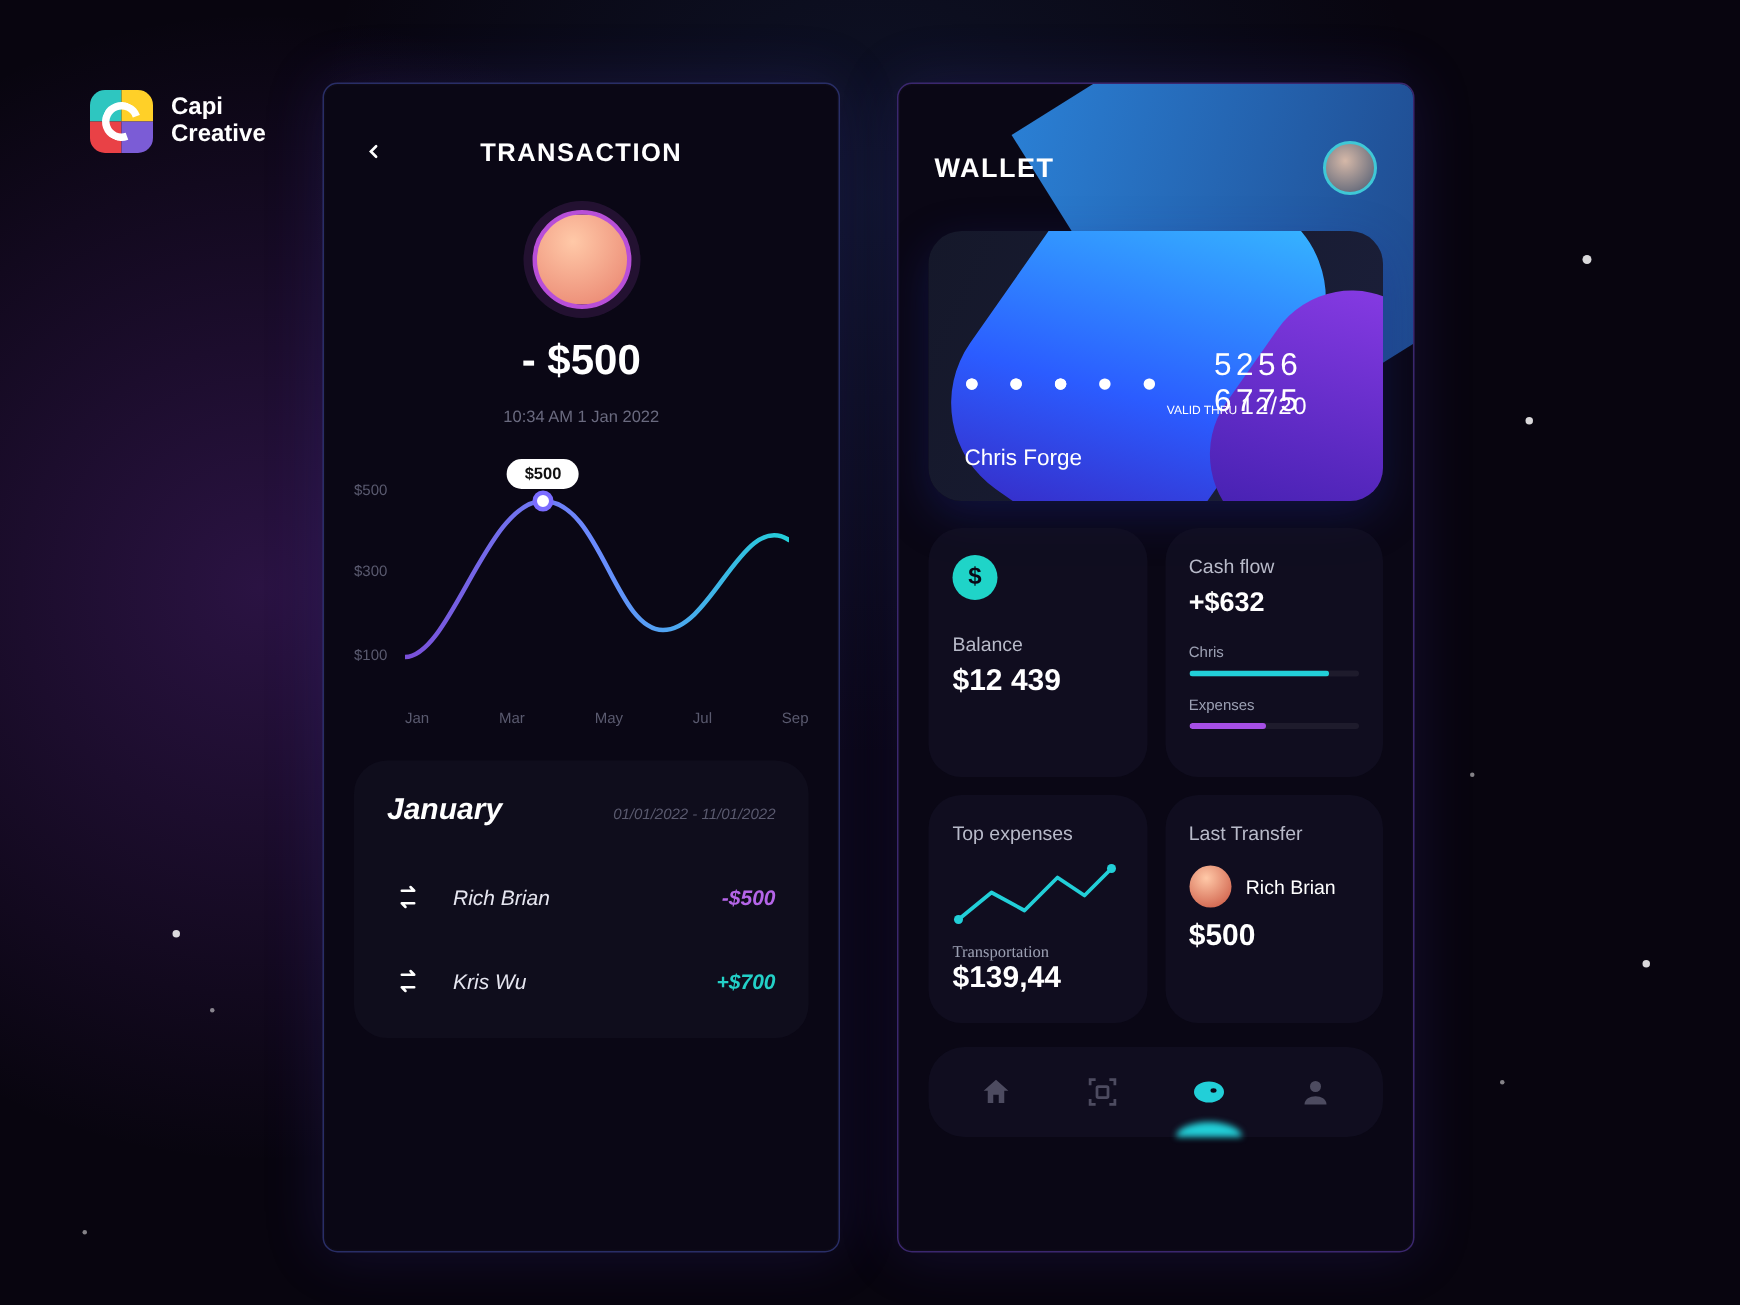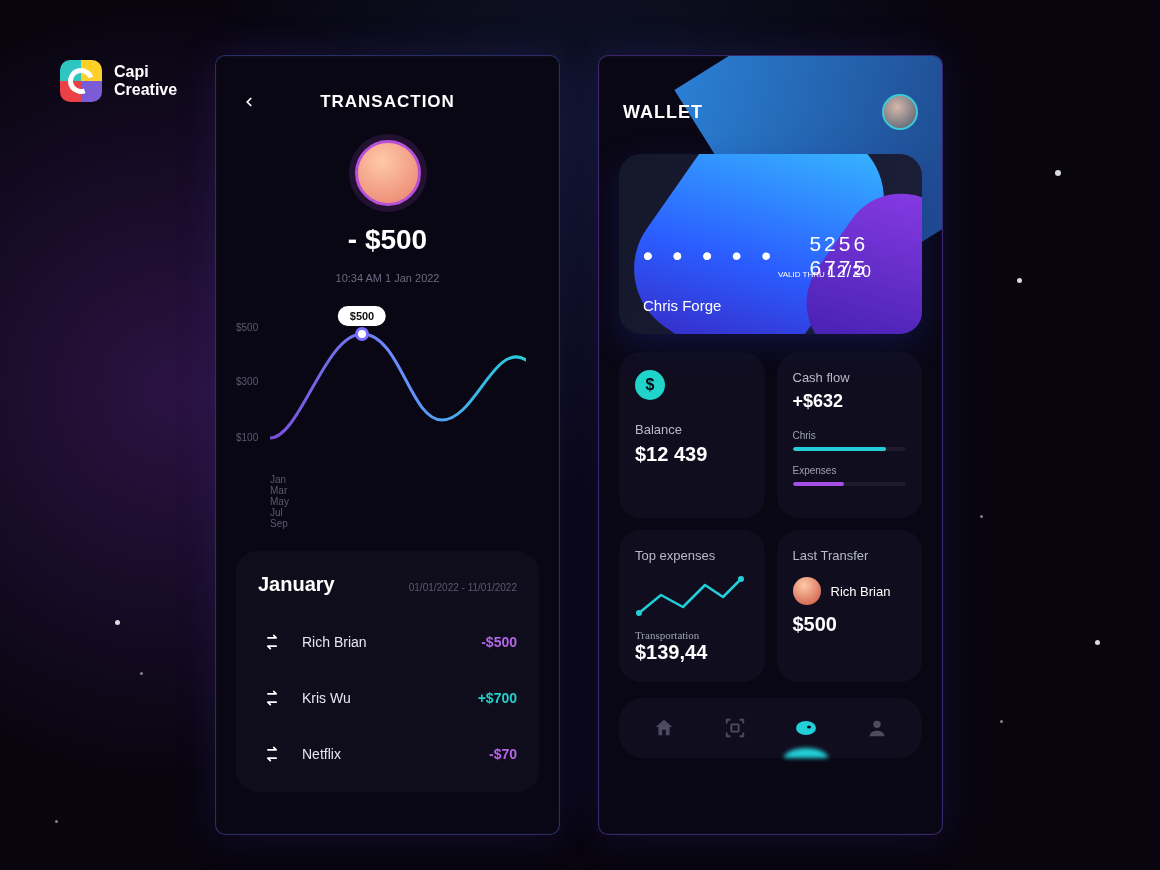--- a/index.html
+++ b/index.html
@@ -45,23 +45,23 @@
 .tx-title { font-weight:800; font-size:17px; letter-spacing: 1px;}
 .tx-avatar { width:66px; height:66px; border-radius:50%; background: radial-gradient(circle at 40% 30%, #ffc9a8, #e8806c); border:3px solid #b84fd8; margin: 0 auto; box-shadow: 0 0 0 6px rgba(180,80,215,0.15);}
 .tx-amount { text-align:center; font-weight:800; font-size:28px; margin-top:18px;}
 .tx-date { text-align:center; font-size:11px; color:#6a6a7f; margin-top:16px;}
 
 .chart { position:relative; margin: 36px 0 14px; padding: 0 0 0 34px;}
 .chart-ylbl { position:absolute; left:0; font-size:10px; color:#5a5a6f;}
 .chart-svg { display:block; }
 .chart-marker { position:absolute; top:-14px; left:126px; transform:translateX(-50%); background:#fff; color:#111; border-radius:12px; padding:4px 12px; font-size:11px; font-weight:700;}
 .chart-dot { position:absolute; top:14px; left:126px; transform:translate(-50%,-50%); width:14px; height:14px; border-radius:50%; background:#fff; border:3px solid #7a6cff;}
-.chart-xaxis { display:flex; justify-content:space-between; font-size:10px; color:#5a5a6f; padding:10px 0 0 34px;flex-direction:column;}
-
-.txn-panel { background: rgba(20,18,35,0.55); border-radius:22px; padding:22px 22px 10px; margin-top:22px;}
+.chart-xaxis { display:flex; justify-content:space-between; font-size:10px; color:#5a5a6f; padding:10px 0 0 34px;}
+
+.txn-panel { background: rgba(20,18,35,0.55); border-radius:22px; padding:22px 22px 10px; margin-top:22px;font-style:italic;}
 .txn-month-row { display:flex; justify-content:space-between; align-items:baseline; margin-bottom:18px;}
 .txn-month { font-size:20px; font-weight:600;}
 .txn-range { font-size:10px; color:#5a5a6f;}
 .txn-item { display:flex; align-items:center; gap:16px; padding:14px 0;}
 .txn-ico { width:28px; height:28px; display:flex; align-items:center; justify-content:center;}
 .txn-name { flex:1; font-size:14px; color:#e6e6f0;}
 .txn-amt { font-size:14px; font-weight:700;}
 .amt-neg { color:#b565e8;}
 .amt-pos { color:#23d0c7;}
 
@@ -190,29 +190,20 @@
       </div>
       <div class="txn-item">
         <div class="txn-ico">
           <svg width="20" height="20" viewBox="0 0 24 24" fill="none" stroke="#fff" stroke-width="2" stroke-linecap="round">
               <path d="M7 7l10 0 M17 7l-3 -3 M17 17l-10 0 M7 17l3 3"></path>
             </svg>
         </div>
         <div class="txn-name">Kris Wu</div>
         <div class="txn-amt amt-pos">+$700</div>
       </div>
-      <div class="txn-item">
-        <div class="txn-ico">
-          <svg width="20" height="20" viewBox="0 0 24 24" fill="none" stroke="#fff" stroke-width="2" stroke-linecap="round">
-              <path d="M7 7l10 0 M17 7l-3 -3 M17 17l-10 0 M7 17l3 3"></path>
-            </svg>
-        </div>
-        <div class="txn-name">Netflix</div>
-        <div class="txn-amt amt-neg">-$70</div>
-      </div>
     </div>
   </div>
 
   <div class="phone phone2">
     <div class="w-header">
       <div class="w-title">WALLET</div>
       <div class="w-avatar"></div>
     </div>
 
     <div class="card">

